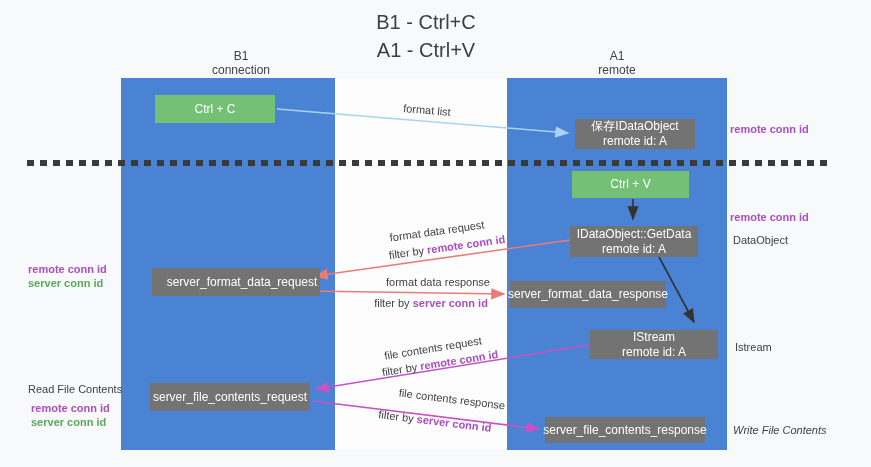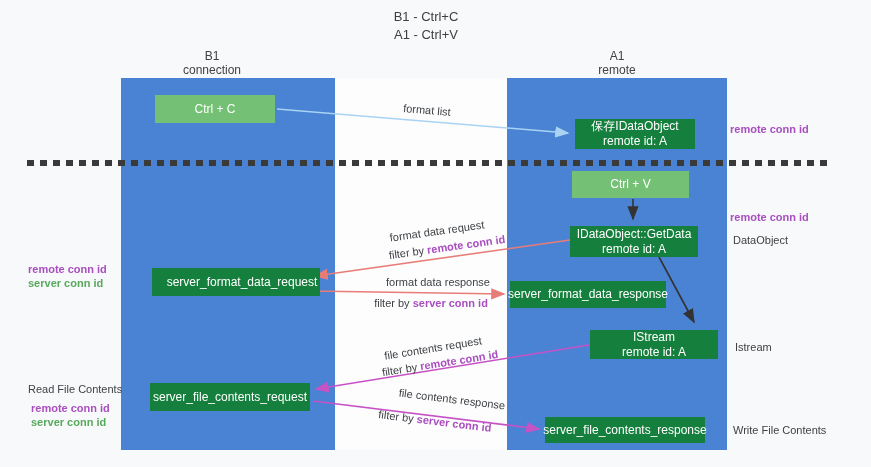--- a/index.html
+++ b/index.html
@@ -1,44 +1,44 @@
 <!DOCTYPE html>
 <html><head>
 <meta charset="utf-8">
 <style>
   html,body{margin:0;padding:0;}
   body{background:#f8f9fa;font-family:"Liberation Sans",sans-serif;}
   .stage{position:relative;width:871px;height:467px;background:#f8f9fa;overflow:hidden;}
-  .title{position:absolute;left:0;top:8px;width:852px;text-align:center;font-size:13px;color:#3d4043;line-height:1.4;}
+  .title{position:absolute;left:0;top:8px;width:852px;text-align:center;font-size:20px;color:#3d4043;line-height:1.4;}
   .col-header{position:absolute;top:50px;text-align:center;font-size:12px;color:#3f4245;line-height:1.15;}
   .gap{position:absolute;left:335px;top:78px;width:172px;height:372px;background:#fdfdfe;}
   .col{position:absolute;top:78px;height:372px;background:#4a82d4;}
   svg.layer{position:absolute;left:0;top:0;width:871px;height:467px;pointer-events:none;}
   .box{position:absolute;display:flex;flex-direction:column;align-items:center;justify-content:center;
        color:#fff;font-size:12px;text-align:center;line-height:1.25;}
   .green{background:#74c175;}
-  .orange{background:#15803d;}
+  .orange{background:#737373;}
   .mlabel{position:absolute;font-size:11px;color:#3f4245;white-space:nowrap;}
   .mlabel .key{color:#a94fc0;font-weight:700;}
   .side{position:absolute;font-size:11px;white-space:nowrap;}
   .purple{color:#a94fc0;font-weight:700;}
   .greentxt{color:#57a95c;font-weight:700;}
   .dark{color:#3f4245;}
 </style>
 </head>
 <body>
 
 <div class="stage">
 
   <div class="title">
     <div>B1 - Ctrl+C</div>
     <div>A1 - Ctrl+V</div>
   </div>
 
-  <div class="col-header" style="left:105px;width:214px;">
+  <div class="col-header" style="left:134px;width:214px;">
     <div>B1</div>
     <div>connection</div>
   </div>
   <div class="col-header" style="left:507px;width:220px;">
     <div>A1</div>
     <div>remote</div>
   </div>
 
   <div class="gap"></div>
   <div class="col" style="left:121px;width:214px;"></div>
@@ -127,21 +127,21 @@
 
   <div class="mlabel" style="left:452px;top:399px;transform:translate(-50%,-50%) rotate(7deg);">file contents response</div>
   <div class="mlabel" style="left:435px;top:421px;transform:translate(-50%,-50%) rotate(7deg);">
     <span>filter by </span><span class="key">server conn id</span>
   </div>
 
   <div class="side purple" style="left:730px;top:123px;">remote conn id</div>
   <div class="side purple" style="left:730px;top:211px;">remote conn id</div>
   <div class="side dark" style="left:733px;top:234px;">DataObject</div>
   <div class="side dark" style="left:735px;top:341px;">Istream</div>
-  <div class="side dark" style="left:733px;top:424px;">Write File Contents</div>
+  <div class="side dark" style="left:733px;top:424px;font-style:italic;">Write File Contents</div>
 
   <div class="side purple" style="left:28px;top:263px;">remote conn id</div>
   <div class="side greentxt" style="left:28px;top:277px;">server conn id</div>
   <div class="side dark" style="left:28px;top:383px;">Read File Contents</div>
   <div class="side purple" style="left:31px;top:402px;">remote conn id</div>
   <div class="side greentxt" style="left:31px;top:416px;">server conn id</div>
 
 </div>
 
 </body></html>

